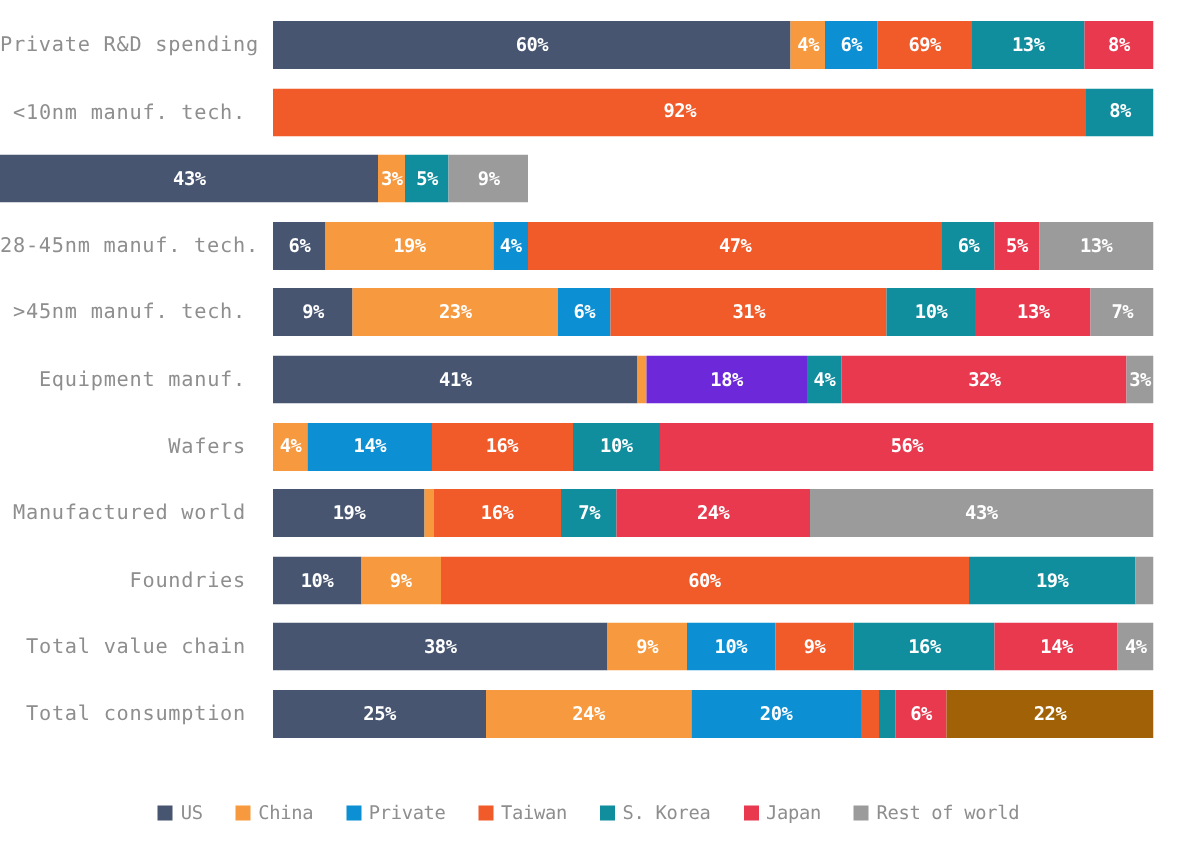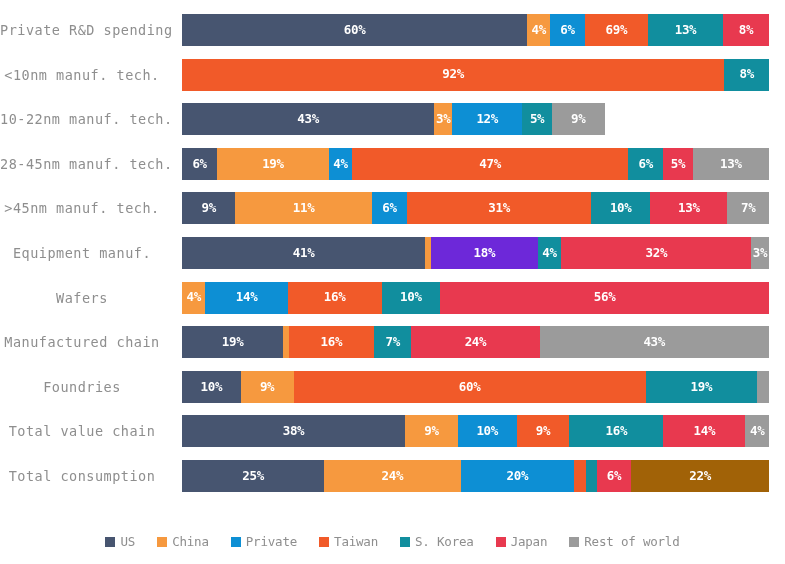--- a/index.html
+++ b/index.html
@@ -31,21 +31,21 @@
     display: flex;
     align-items: center;
     height: 32px;
     margin-bottom: 12.6px;
     position: relative;
   }
   .row:first-child { margin-top: 14px; }
   .cat-label {
     width: 182px;
     min-width: 182px;
-    text-align: center;
+    text-align: right;
     padding-right: 18px;
     box-sizing: border-box;
     color: #8e8e8e;
     font-size: 13.5px;
     letter-spacing: 0.5px;
     font-family: "DejaVu Sans Mono", "Liberation Mono", monospace;
     white-space: nowrap;
   }
   .bar {
     display: flex;
@@ -133,31 +133,27 @@
         <div class="bar">
           <div class="seg" title="Taiwan 92%" style="background: rgb(241, 90, 41); width: 570px;">
             <span class="seg-label">92%</span>
           </div>
           <div class="seg" title="S. Korea 8%" style="background: rgb(17, 142, 158); width: 46.96px;">
             <span class="seg-label">8%</span>
           </div>
         </div>
       </div>
       <div class="row">
-        <div class="cat-label">10-22nm manuf. tech.</div>
         <div class="bar">
           <div class="seg" title="US 43%" style="background: rgb(71, 85, 112); width: 252.41px;">
             <span class="seg-label">43%</span>
           </div>
           <div class="seg" title="China 3%" style="background: rgb(246, 153, 63); width: 17.61px;">
             <span class="seg-label">3%</span>
           </div>
-          <div class="seg" title="Europe 12%" style="background: rgb(13, 143, 212); width: 70.44px;">
-            <span class="seg-label">12%</span>
-          </div>
           <div class="seg" title="S. Korea 5%" style="background: rgb(17, 142, 158); width: 29.35px;">
             <span class="seg-label">5%</span>
           </div>
           <div class="seg" title="Rest of world 9%" style="background: rgb(155, 155, 155); width: 52.83px;">
             <span class="seg-label">9%</span>
           </div>
         </div>
       </div>
       <div class="row">
         <div class="cat-label">28-45nm manuf. tech.</div>
@@ -185,21 +181,21 @@
           </div>
         </div>
       </div>
       <div class="row">
         <div class="cat-label">&gt;45nm manuf. tech.</div>
         <div class="bar">
           <div class="seg" title="US 9%" style="background: rgb(71, 85, 112); width: 53.3636px;">
             <span class="seg-label">9%</span>
           </div>
           <div class="seg" title="China 23%" style="background: rgb(246, 153, 63); width: 136.374px;">
-            <span class="seg-label">11%</span>
+            <span class="seg-label">23%</span>
           </div>
           <div class="seg" title="Europe 6%" style="background: rgb(13, 143, 212); width: 35.5758px;">
             <span class="seg-label">6%</span>
           </div>
           <div class="seg" title="Taiwan 31%" style="background: rgb(241, 90, 41); width: 183.808px;">
             <span class="seg-label">31%</span>
           </div>
           <div class="seg" title="S. Korea 10%" style="background: rgb(17, 142, 158); width: 59.2929px;">
             <span class="seg-label">10%</span>
           </div>
@@ -246,21 +242,21 @@
           </div>
           <div class="seg" title="S. Korea 10%" style="background: rgb(17, 142, 158); width: 58.7px;">
             <span class="seg-label">10%</span>
           </div>
           <div class="seg" title="Japan 56%" style="background: rgb(232, 57, 79); width: 328.72px;">
             <span class="seg-label">56%</span>
           </div>
         </div>
       </div>
       <div class="row">
-        <div class="cat-label">Manufactured chain</div>
+        <div class="cat-label">Manufactured world</div>
         <div class="bar">
           <div class="seg" title="US 19%" style="background: rgb(71, 85, 112); width: 101.391px;">
             <span class="seg-label">19%</span>
           </div>
           <div class="seg" title="China 1%" style="background: rgb(246, 153, 63); width: 5.33636px;"></div>
           <div class="seg" title="Taiwan 16%" style="background: rgb(241, 90, 41); width: 85.3818px;">
             <span class="seg-label">16%</span>
           </div>
           <div class="seg" title="S. Korea 7%" style="background: rgb(17, 142, 158); width: 37.3545px;">
             <span class="seg-label">7%</span>

